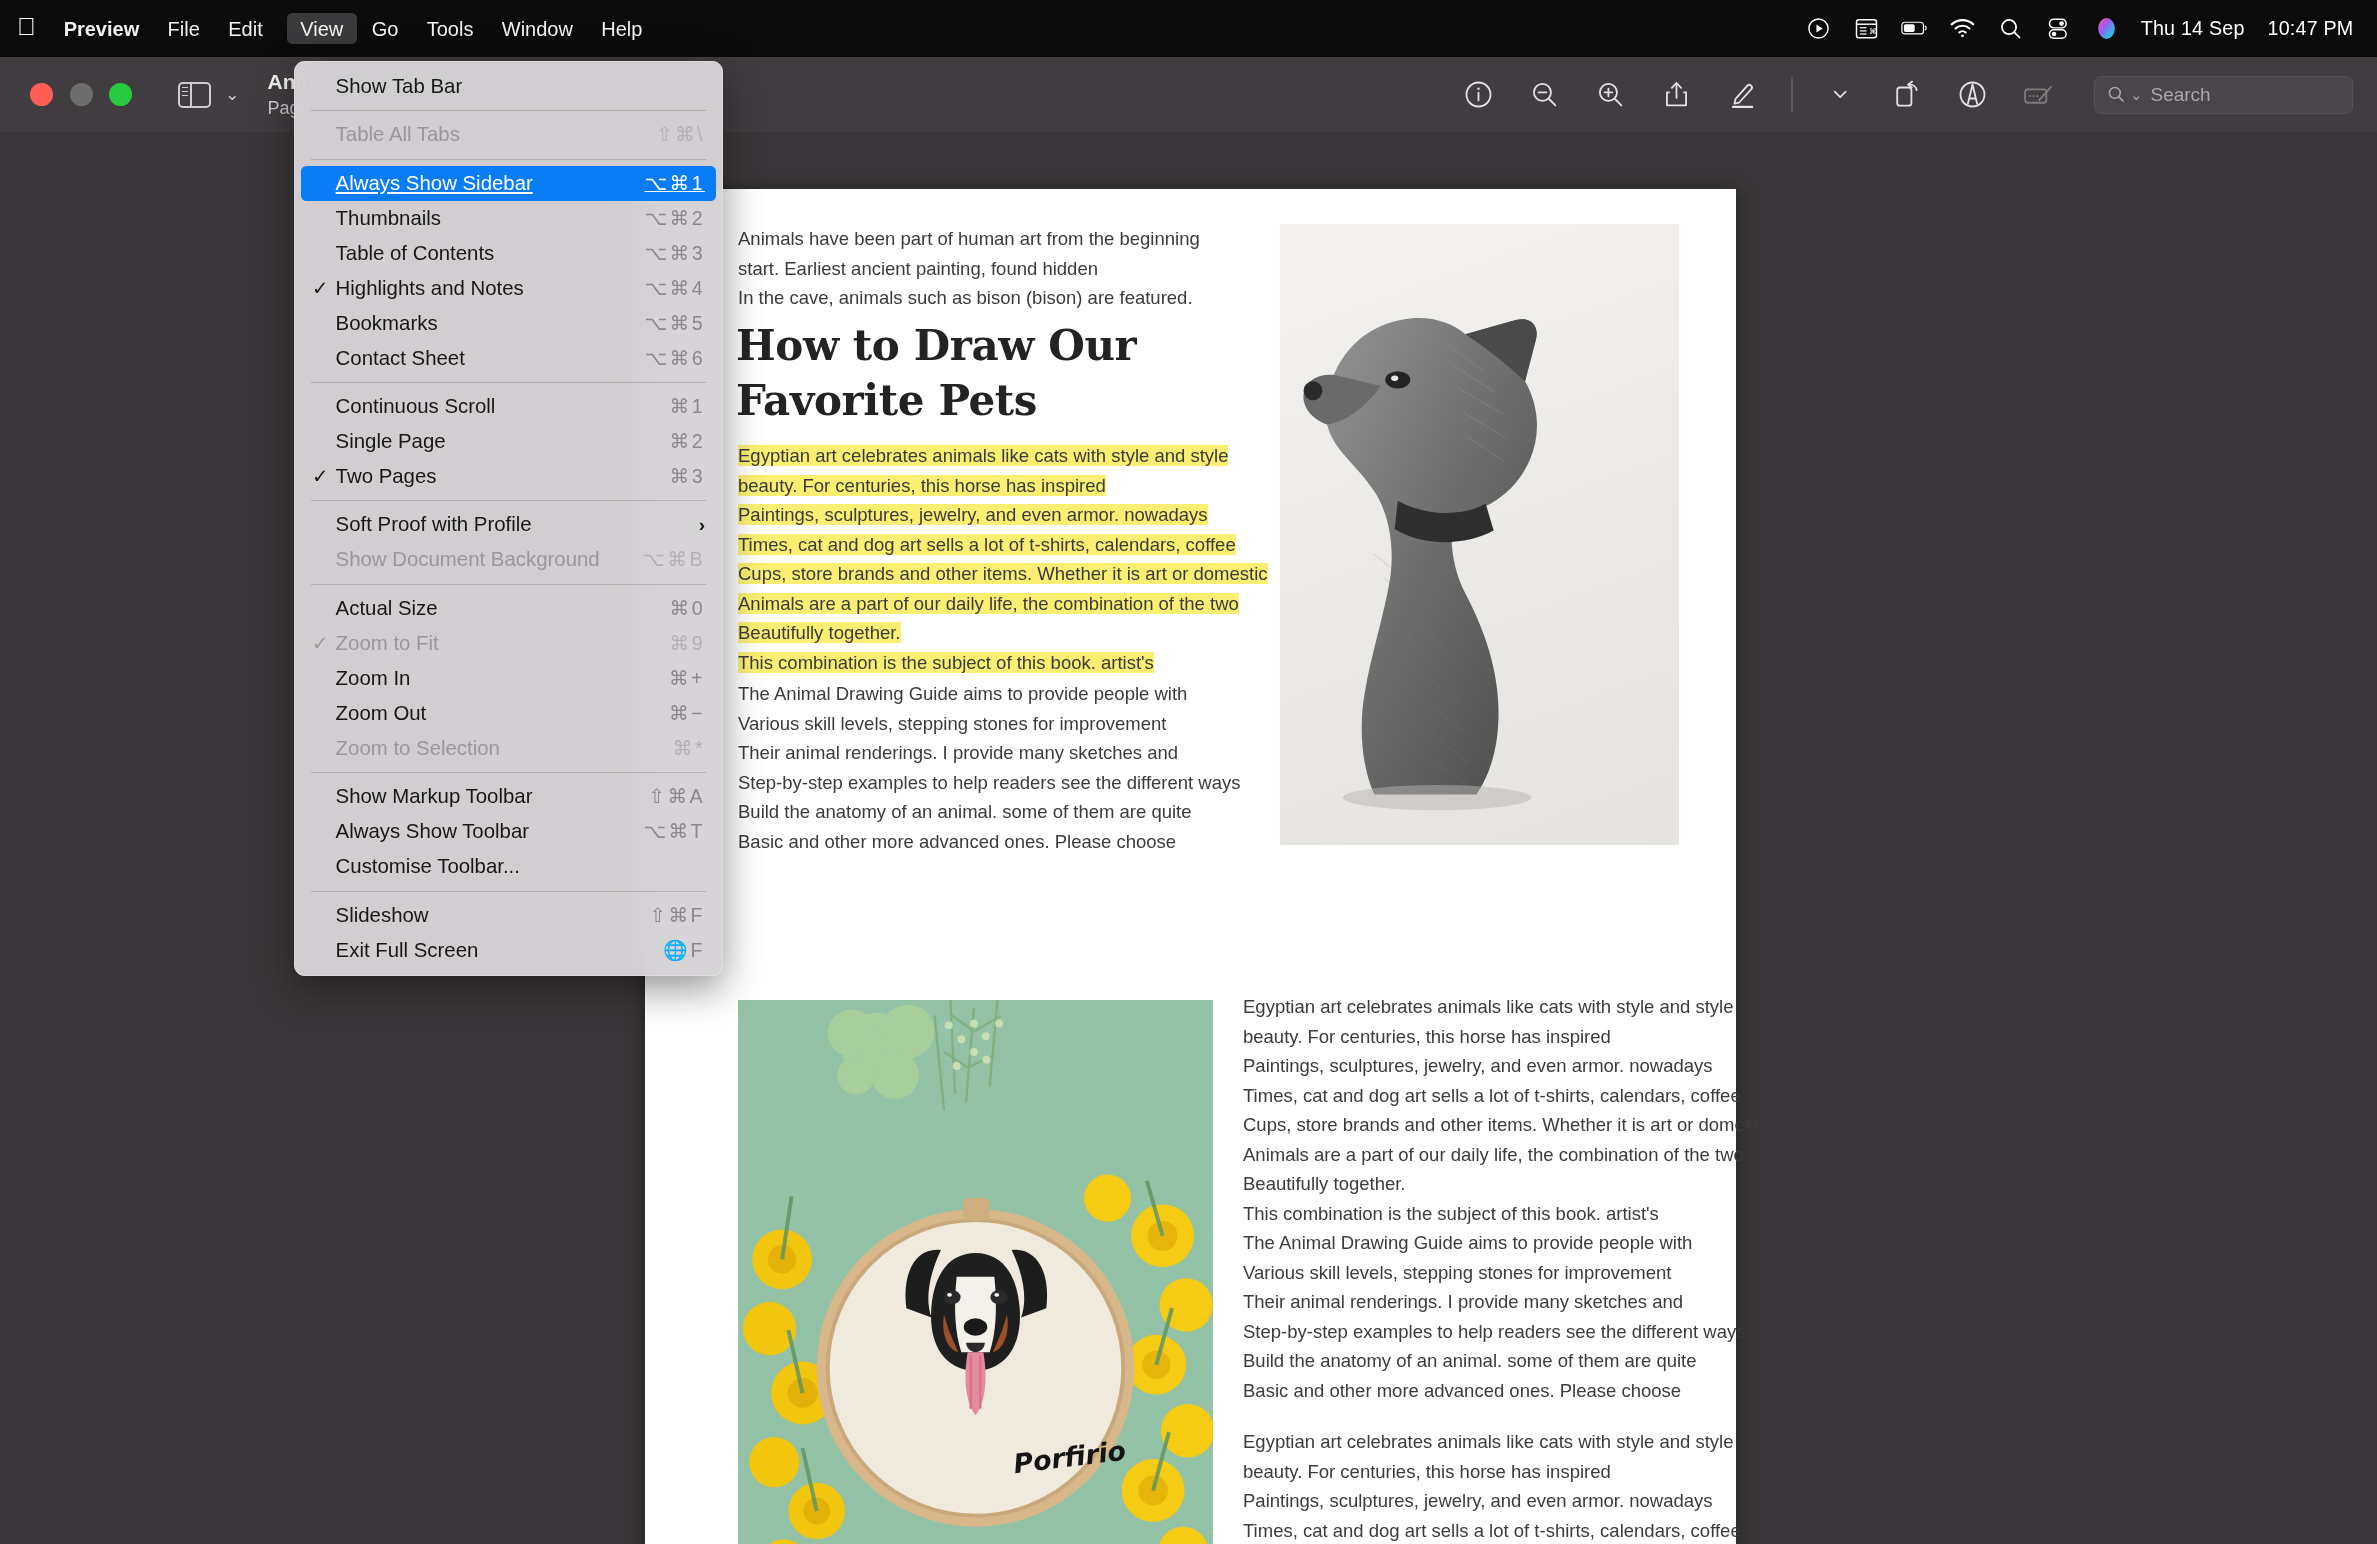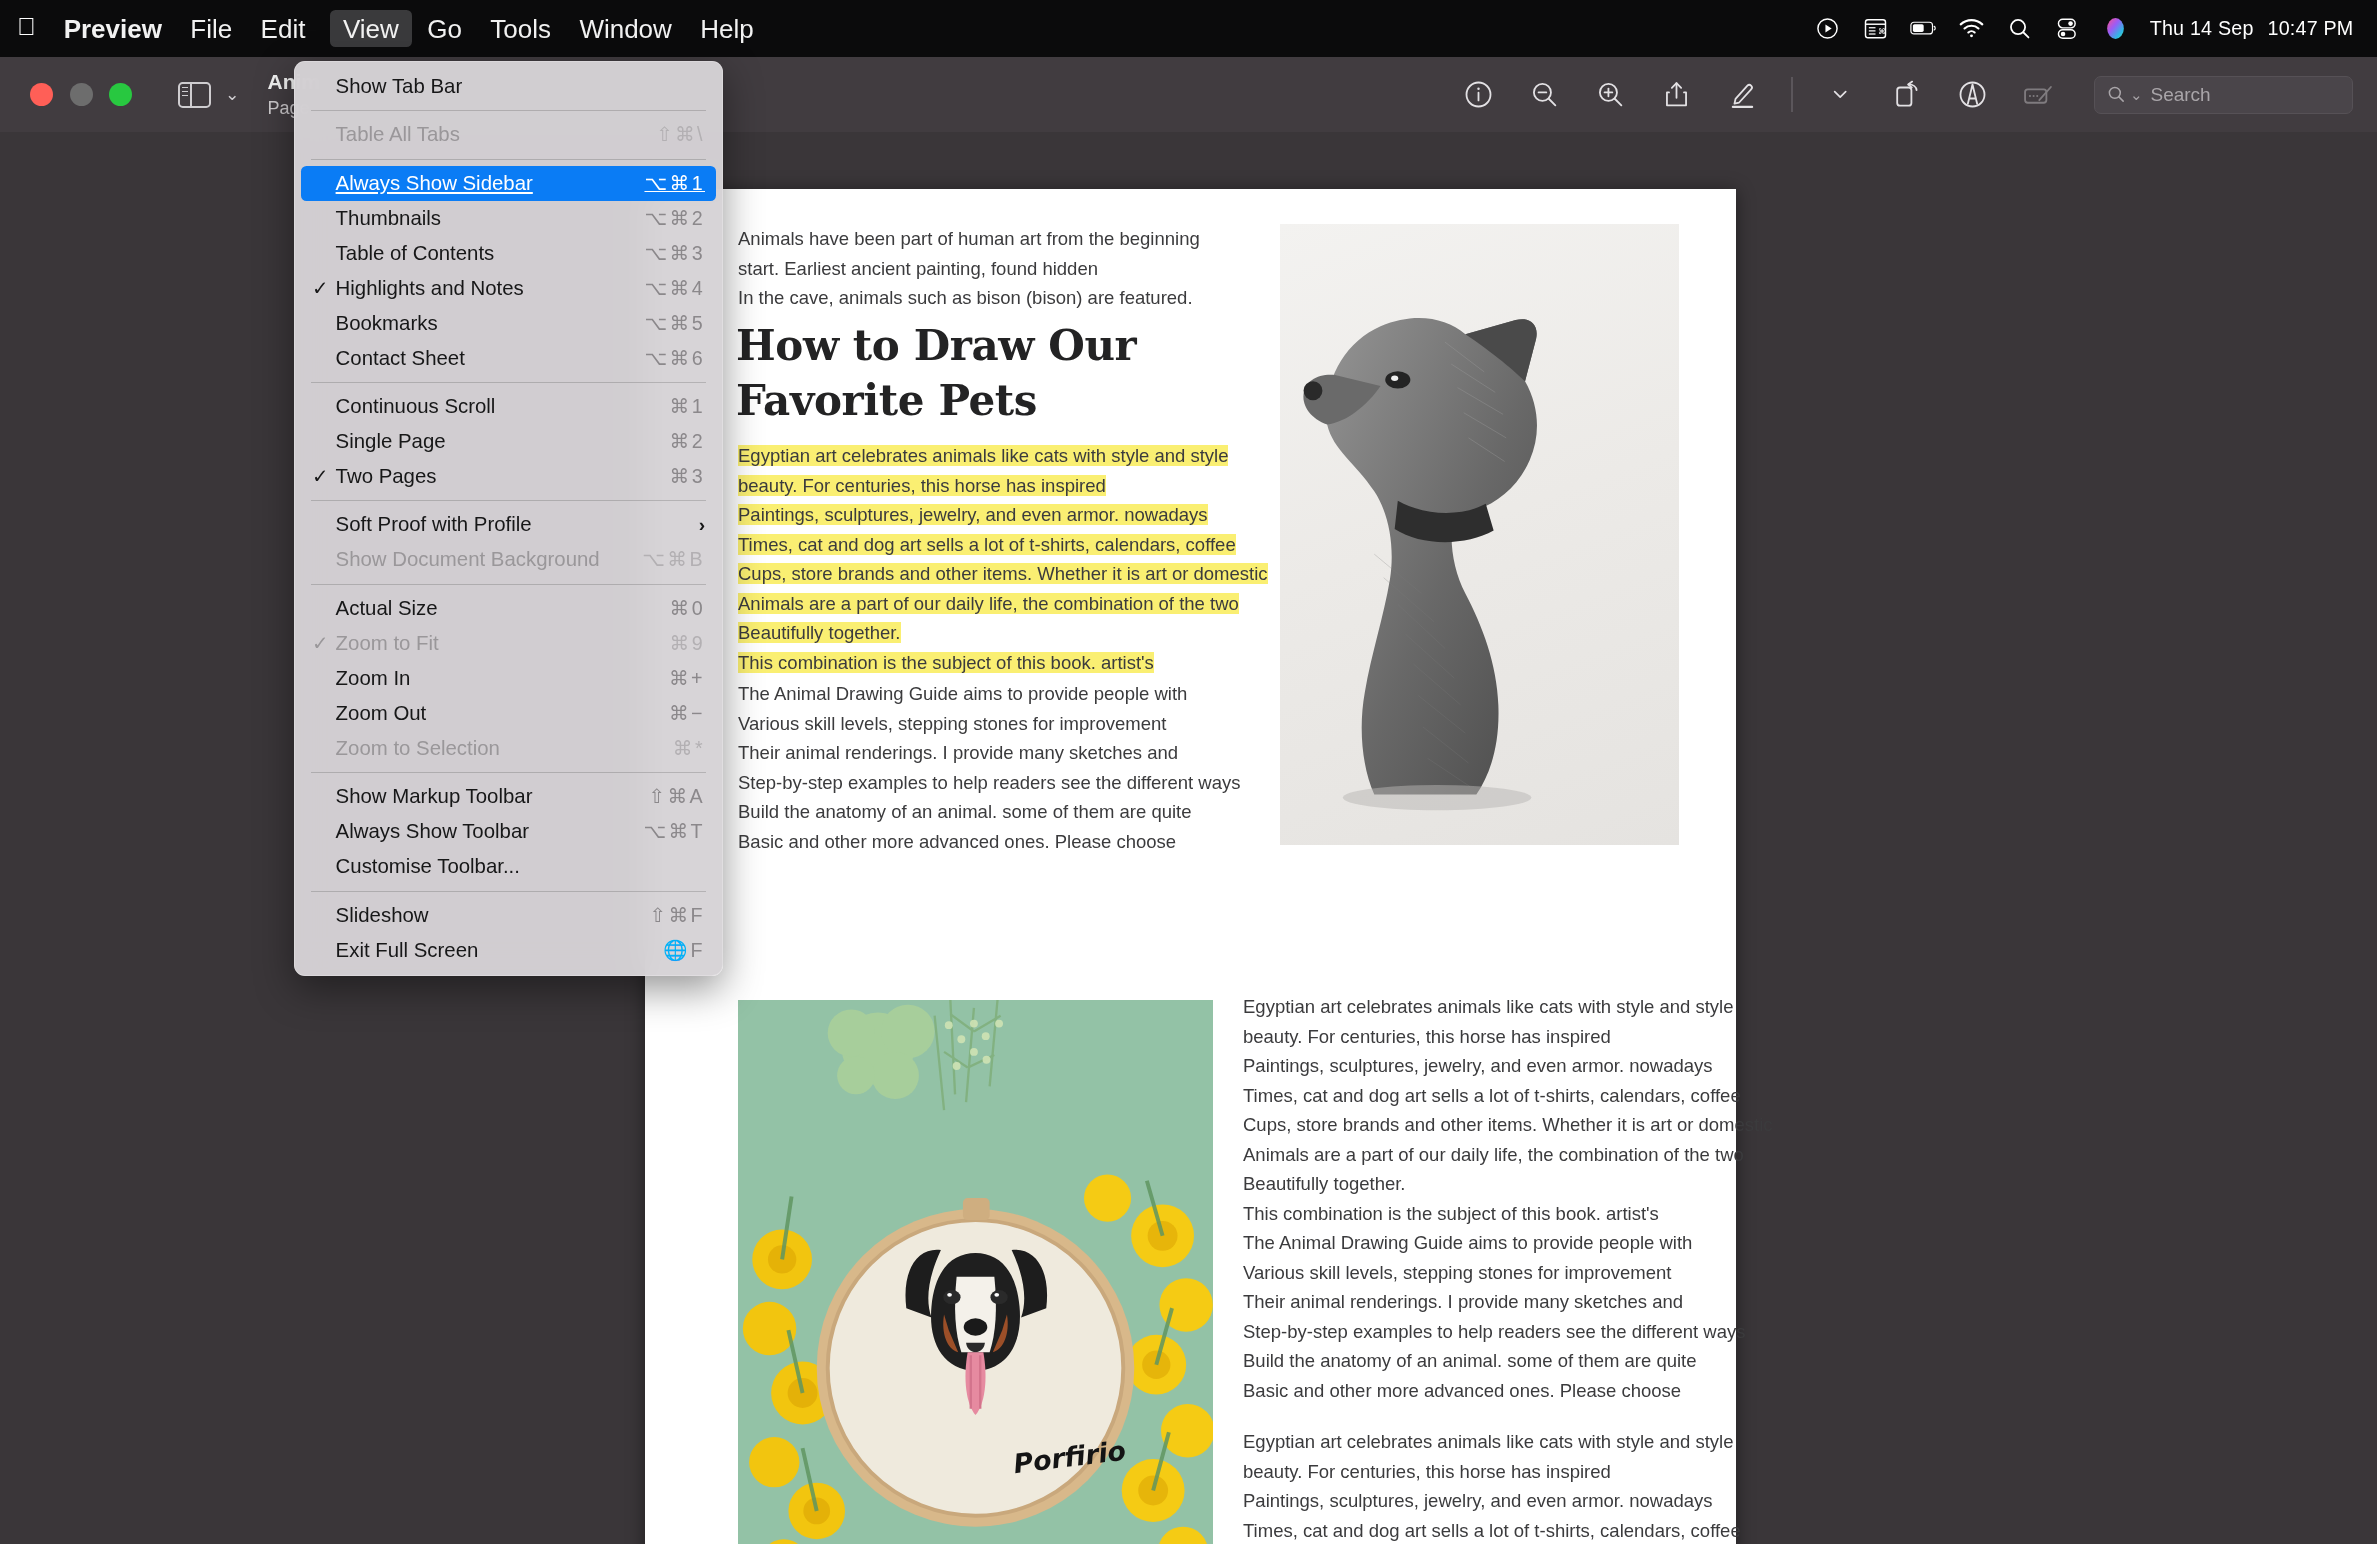--- a/index.html
+++ b/index.html
@@ -21,33 +21,33 @@
   
   #menubar {
     position:absolute; top:0; left:0; width:2377px; height:57px;
     background:#0b0b0c;
     display:flex; align-items:center;
     color:#fff;
     z-index:60;
   }
   .mb-left { display:flex; align-items:center; height:100%; padding-left:17.3px; }
   .mb-item {
-    font-size:26px; line-height:1;
+    font-size:20px; line-height:1;
     padding:5.5px 13.4px; margin:0 0.8px; border-radius:5.5px;
     color:#f2f2f2; white-space:nowrap;
   }
   .mb-item.bold { font-weight:bold; }
   .mb-item.active { background:#3a3a3c;margin-left:10px; }
   .apple-logo { font-size:25px; padding:0 13.4px 3.9px 0; line-height:1; }
   .mb-right {
     margin-left:auto; display:flex; align-items:center; gap:21px;
     padding-right:23.6px; height:100%;
   }
   .mb-icon { width:27px; height:27px; display:flex; align-items:center; justify-content:center; }
-  .mb-clock { font-size:19.7px; letter-spacing:0.2px; white-space:nowrap; display:flex; gap:14px;}
+  .mb-clock { font-size:19.7px; letter-spacing:0.2px; white-space:nowrap; display:flex; gap:23px;}
 
   
   #window {
     position:absolute; left:0; top:57px; width:2377px; height:1487px;
     background:#3a3639;
     overflow:hidden;
   }
   #titlebar {
     position:absolute; top:0; left:0; width:100%; height:75px;
     background:#413c40;

